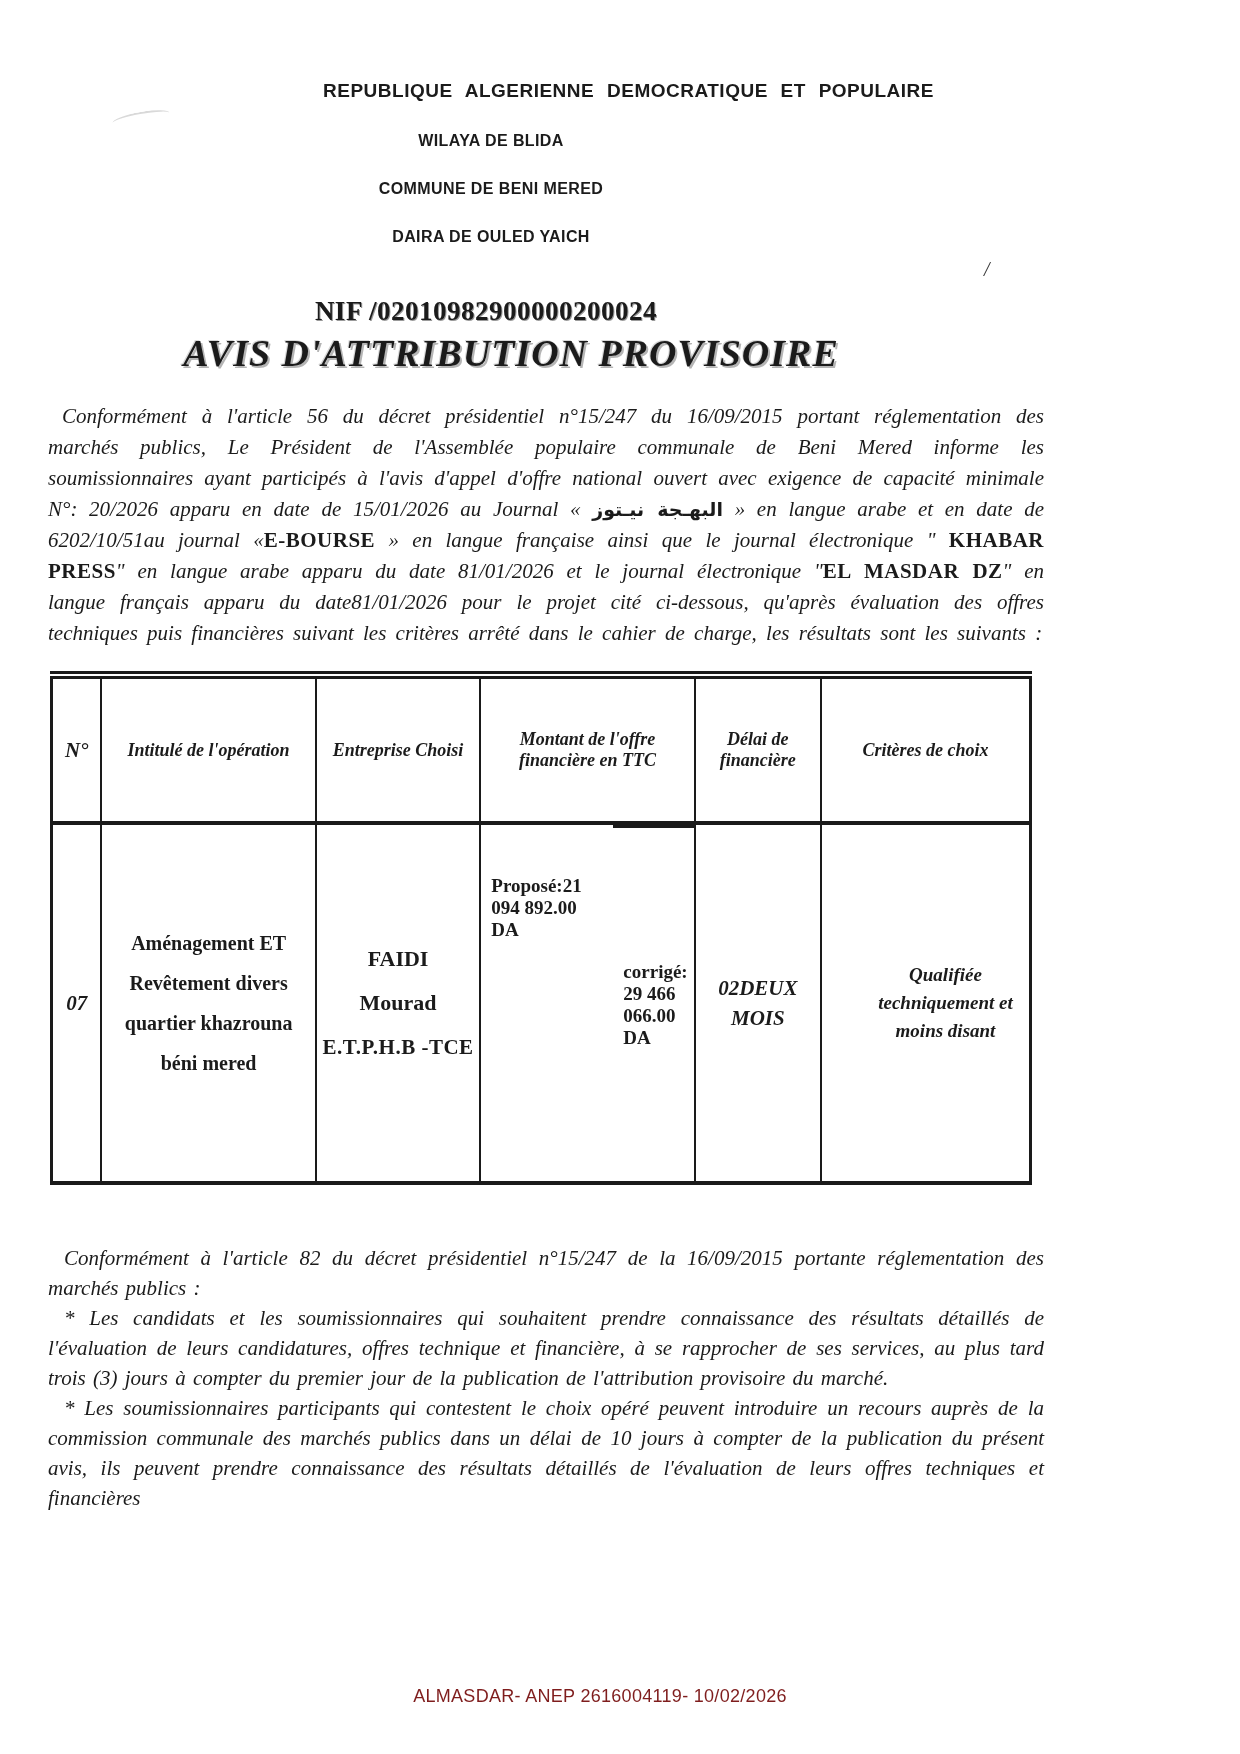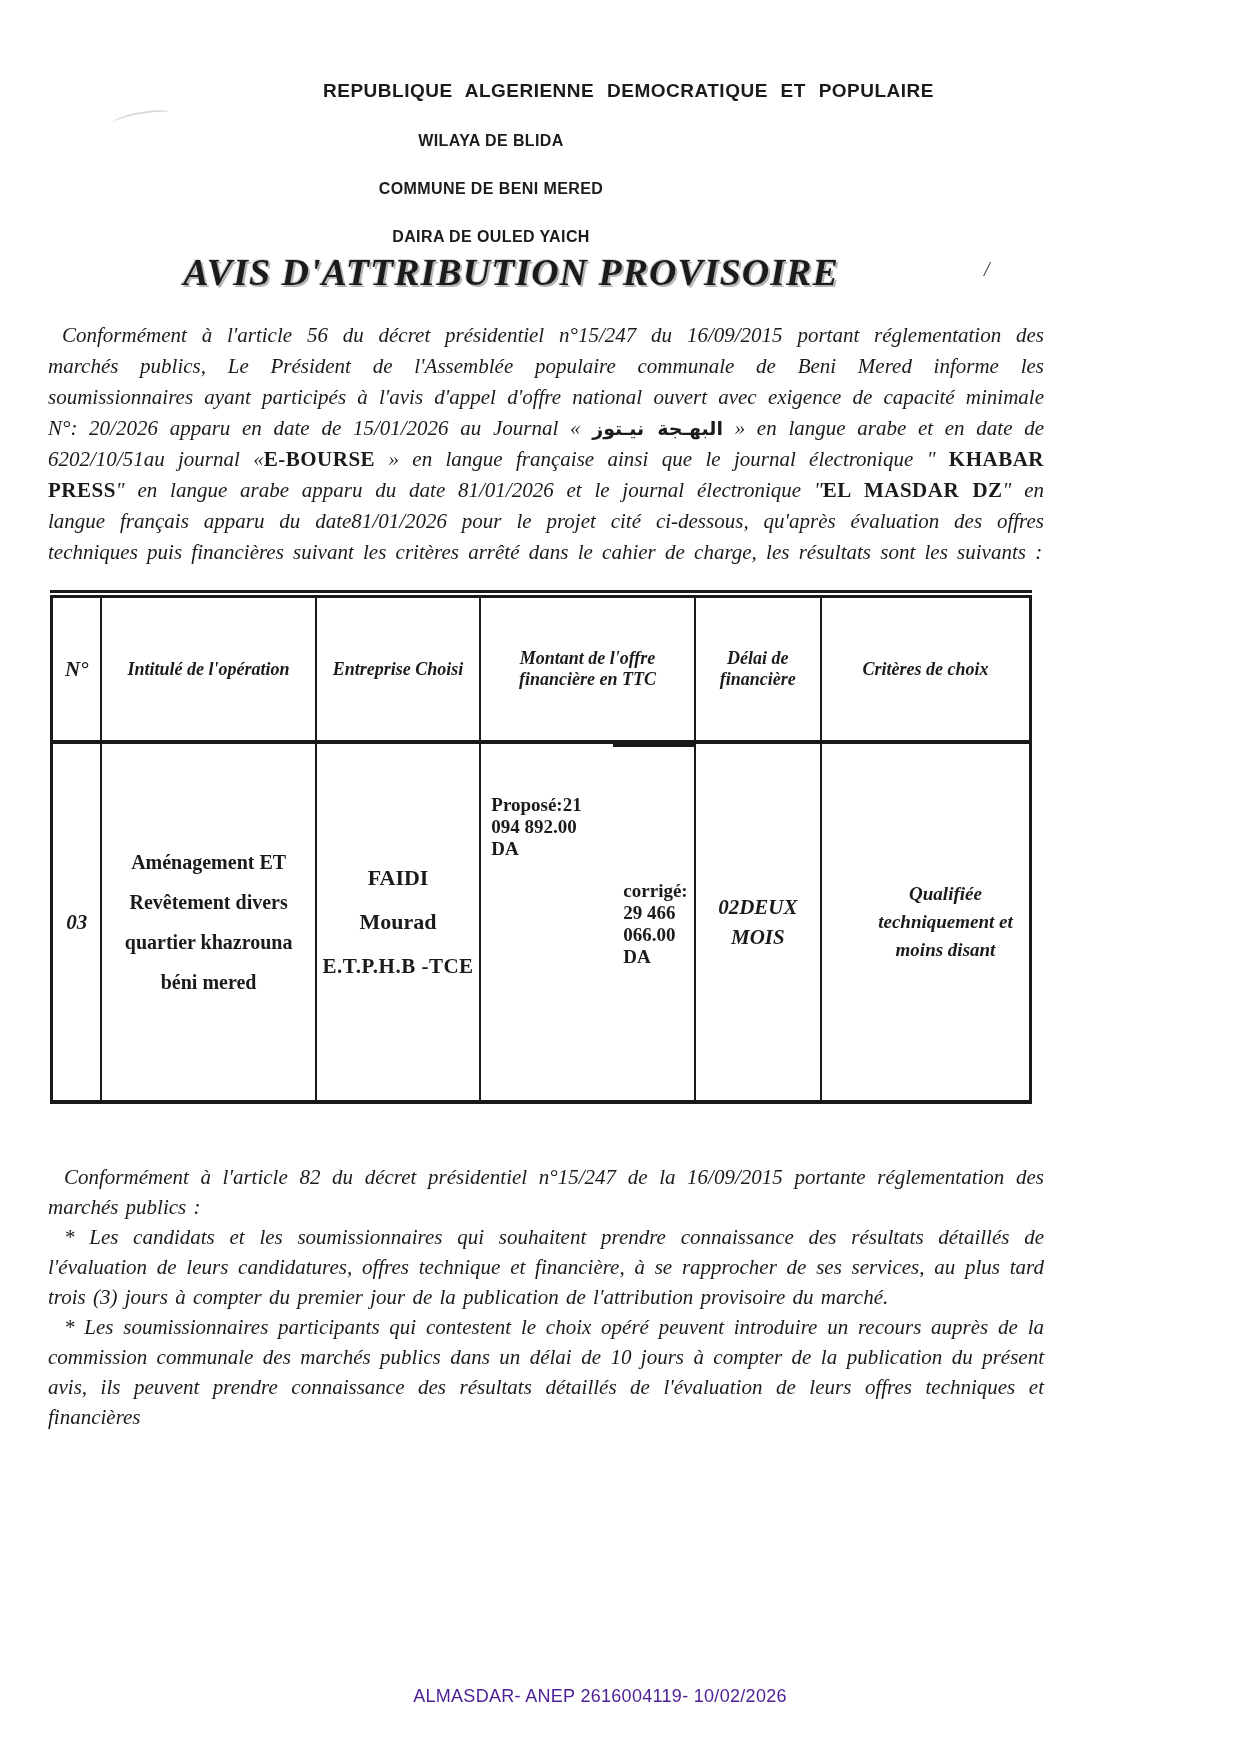--- a/index.html
+++ b/index.html
@@ -187,21 +187,21 @@
     position: absolute;
     left: 0;
     top: 1686px;
     width: 1240px;
     text-align: center;
     padding-right: 40px;
     box-sizing: border-box;
     font-family: "Liberation Sans", sans-serif;
     font-size: 18px;
     letter-spacing: 0.3px;
-    color: #4c1d95;
+    color: #7f1d1d;
   }
 
   
   .stray-mark {
     position: absolute;
     left: 984px;
     top: 258px;
     font-style: italic;
     font-size: 20px;
     color: #333;
@@ -226,20 +226,21 @@
   <div class="smudge"></div>
   <div class="stray-mark">/</div>
 
   <div class="hdr">
     <div class="hdr-republic">REPUBLIQUE ALGERIENNE DEMOCRATIQUE ET POPULAIRE</div>
     <div class="hdr-sub">WILAYA DE BLIDA</div>
     <div class="hdr-sub">COMMUNE DE BENI MERED</div>
     <div class="hdr-sub">DAIRA DE OULED YAICH</div>
   </div>
 
+  <div class="nif">NIF /02010982900000200024</div>
 
   <div class="notice-title">AVIS D'ATTRIBUTION PROVISOIRE</div>
 
   <p class="intro"><span>Conformément à l'article 56 du décret présidentiel n°15/247 du 16/09/2015 portant réglementation des marchés publics, Le Président de l'Assemblée populaire communale de Beni Mered informe les soumissionnaires ayant participés à l'avis d'appel d'offre national ouvert avec exigence de capacité minimale N°: 20/2026 apparu en date de 15/01/2026 au Journal « </span><span class="arabic">البهـجة نيـتوز</span><span> » en langue arabe et en date de 6202/10/51au journal «</span><span class="journal-fr">E-BOURSE</span><span> » en langue française ainsi que le journal électronique " </span><span class="journal-fr">KHABAR PRESS</span><span>" en langue arabe apparu du date 81/01/2026 et le journal électronique "</span><span class="journal-fr">EL MASDAR DZ</span><span>" en langue français apparu du date81/01/2026 pour le projet cité ci-dessous, qu'après évaluation des offres techniques puis financières suivant les critères arrêté dans le cahier de charge, les résultats sont les suivants :</span></p>
 
   <table class="award">
     <colgroup>
       <col style="width:5.1%">
       <col style="width:21.9%">
       <col style="width:16.8%">
@@ -252,21 +253,21 @@
         <th class="th-num">N°</th>
         <th>Intitulé de l'opération</th>
         <th>Entreprise Choisi</th>
         <th>Montant de l'offre financière en TTC</th>
         <th>Délai de financière</th>
         <th>Critères de choix</th>
       </tr>
     </thead>
     <tbody>
       <tr>
-        <td class="cell-num">03</td>
+        <td class="cell-num">07</td>
         <td>
           <div class="op-line">Aménagement ET</div>
           <div class="op-line">Revêtement  divers</div>
           <div class="op-line">quartier  khazrouna</div>
           <div class="op-line">béni mered</div>
         </td>
         <td>
           <div class="co-line">FAIDI</div>
           <div class="co-line">Mourad</div>
           <div class="co-line co-company">E.T.P.H.B -TCE</div>

